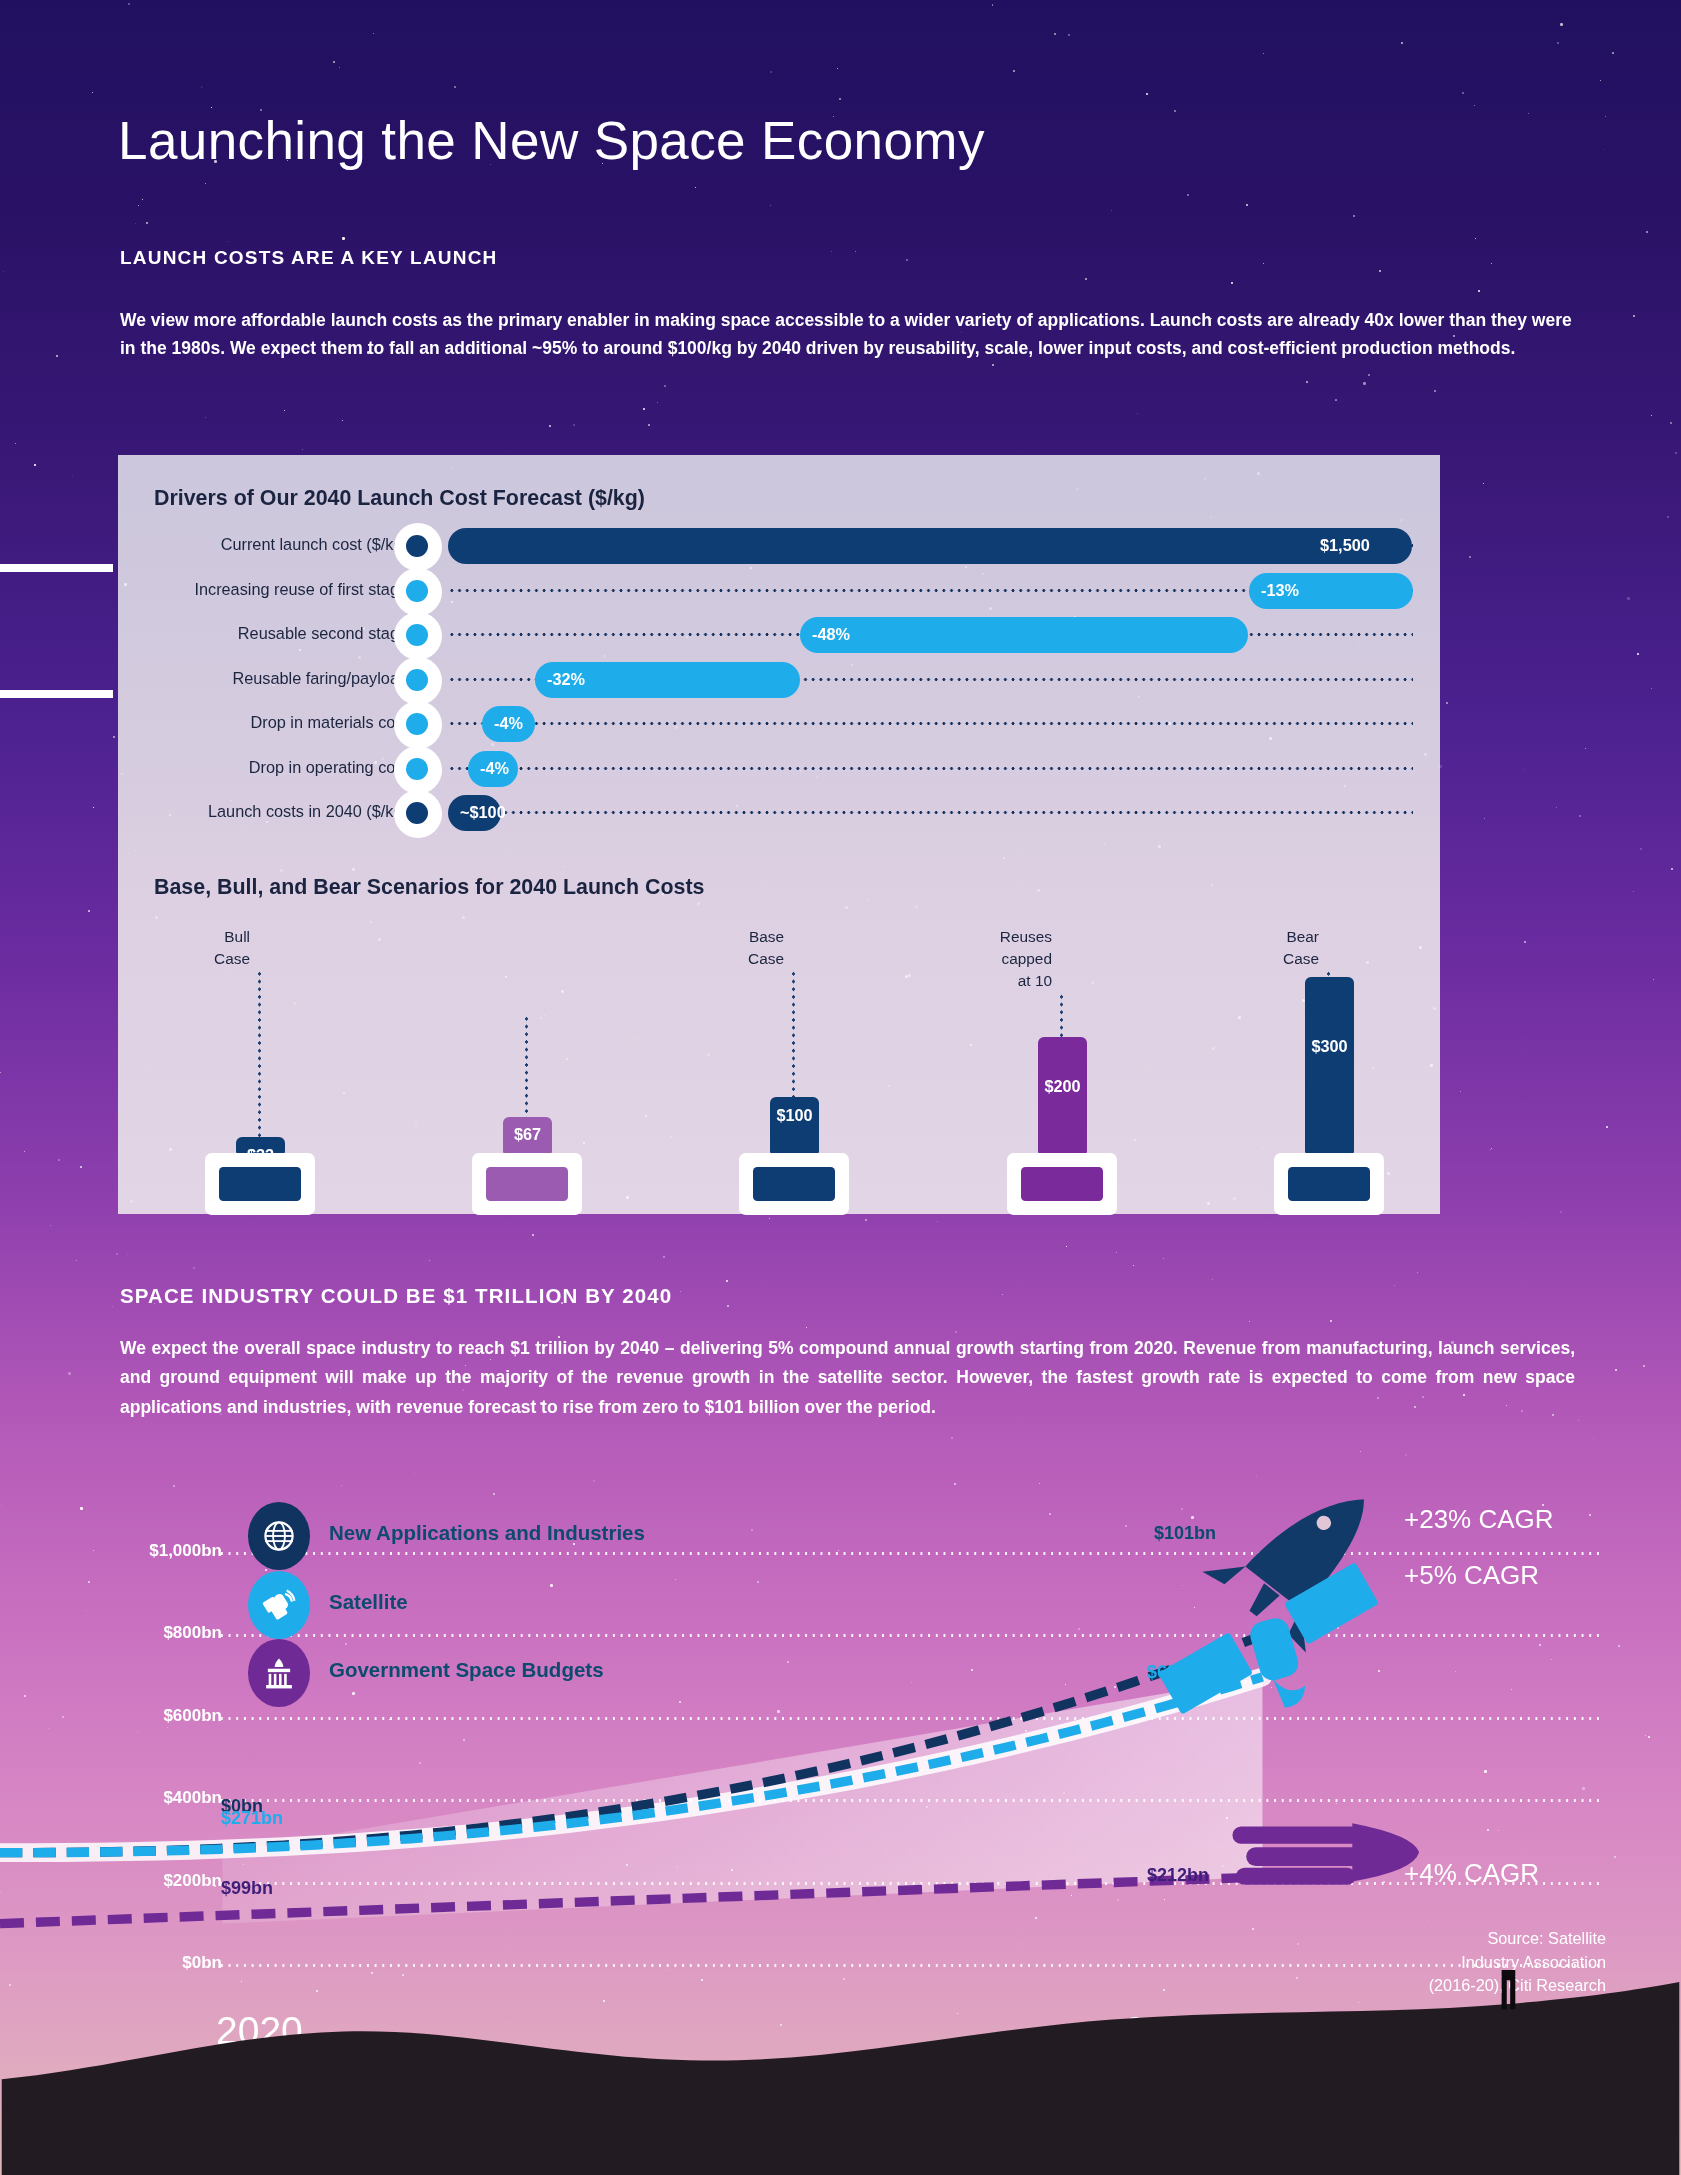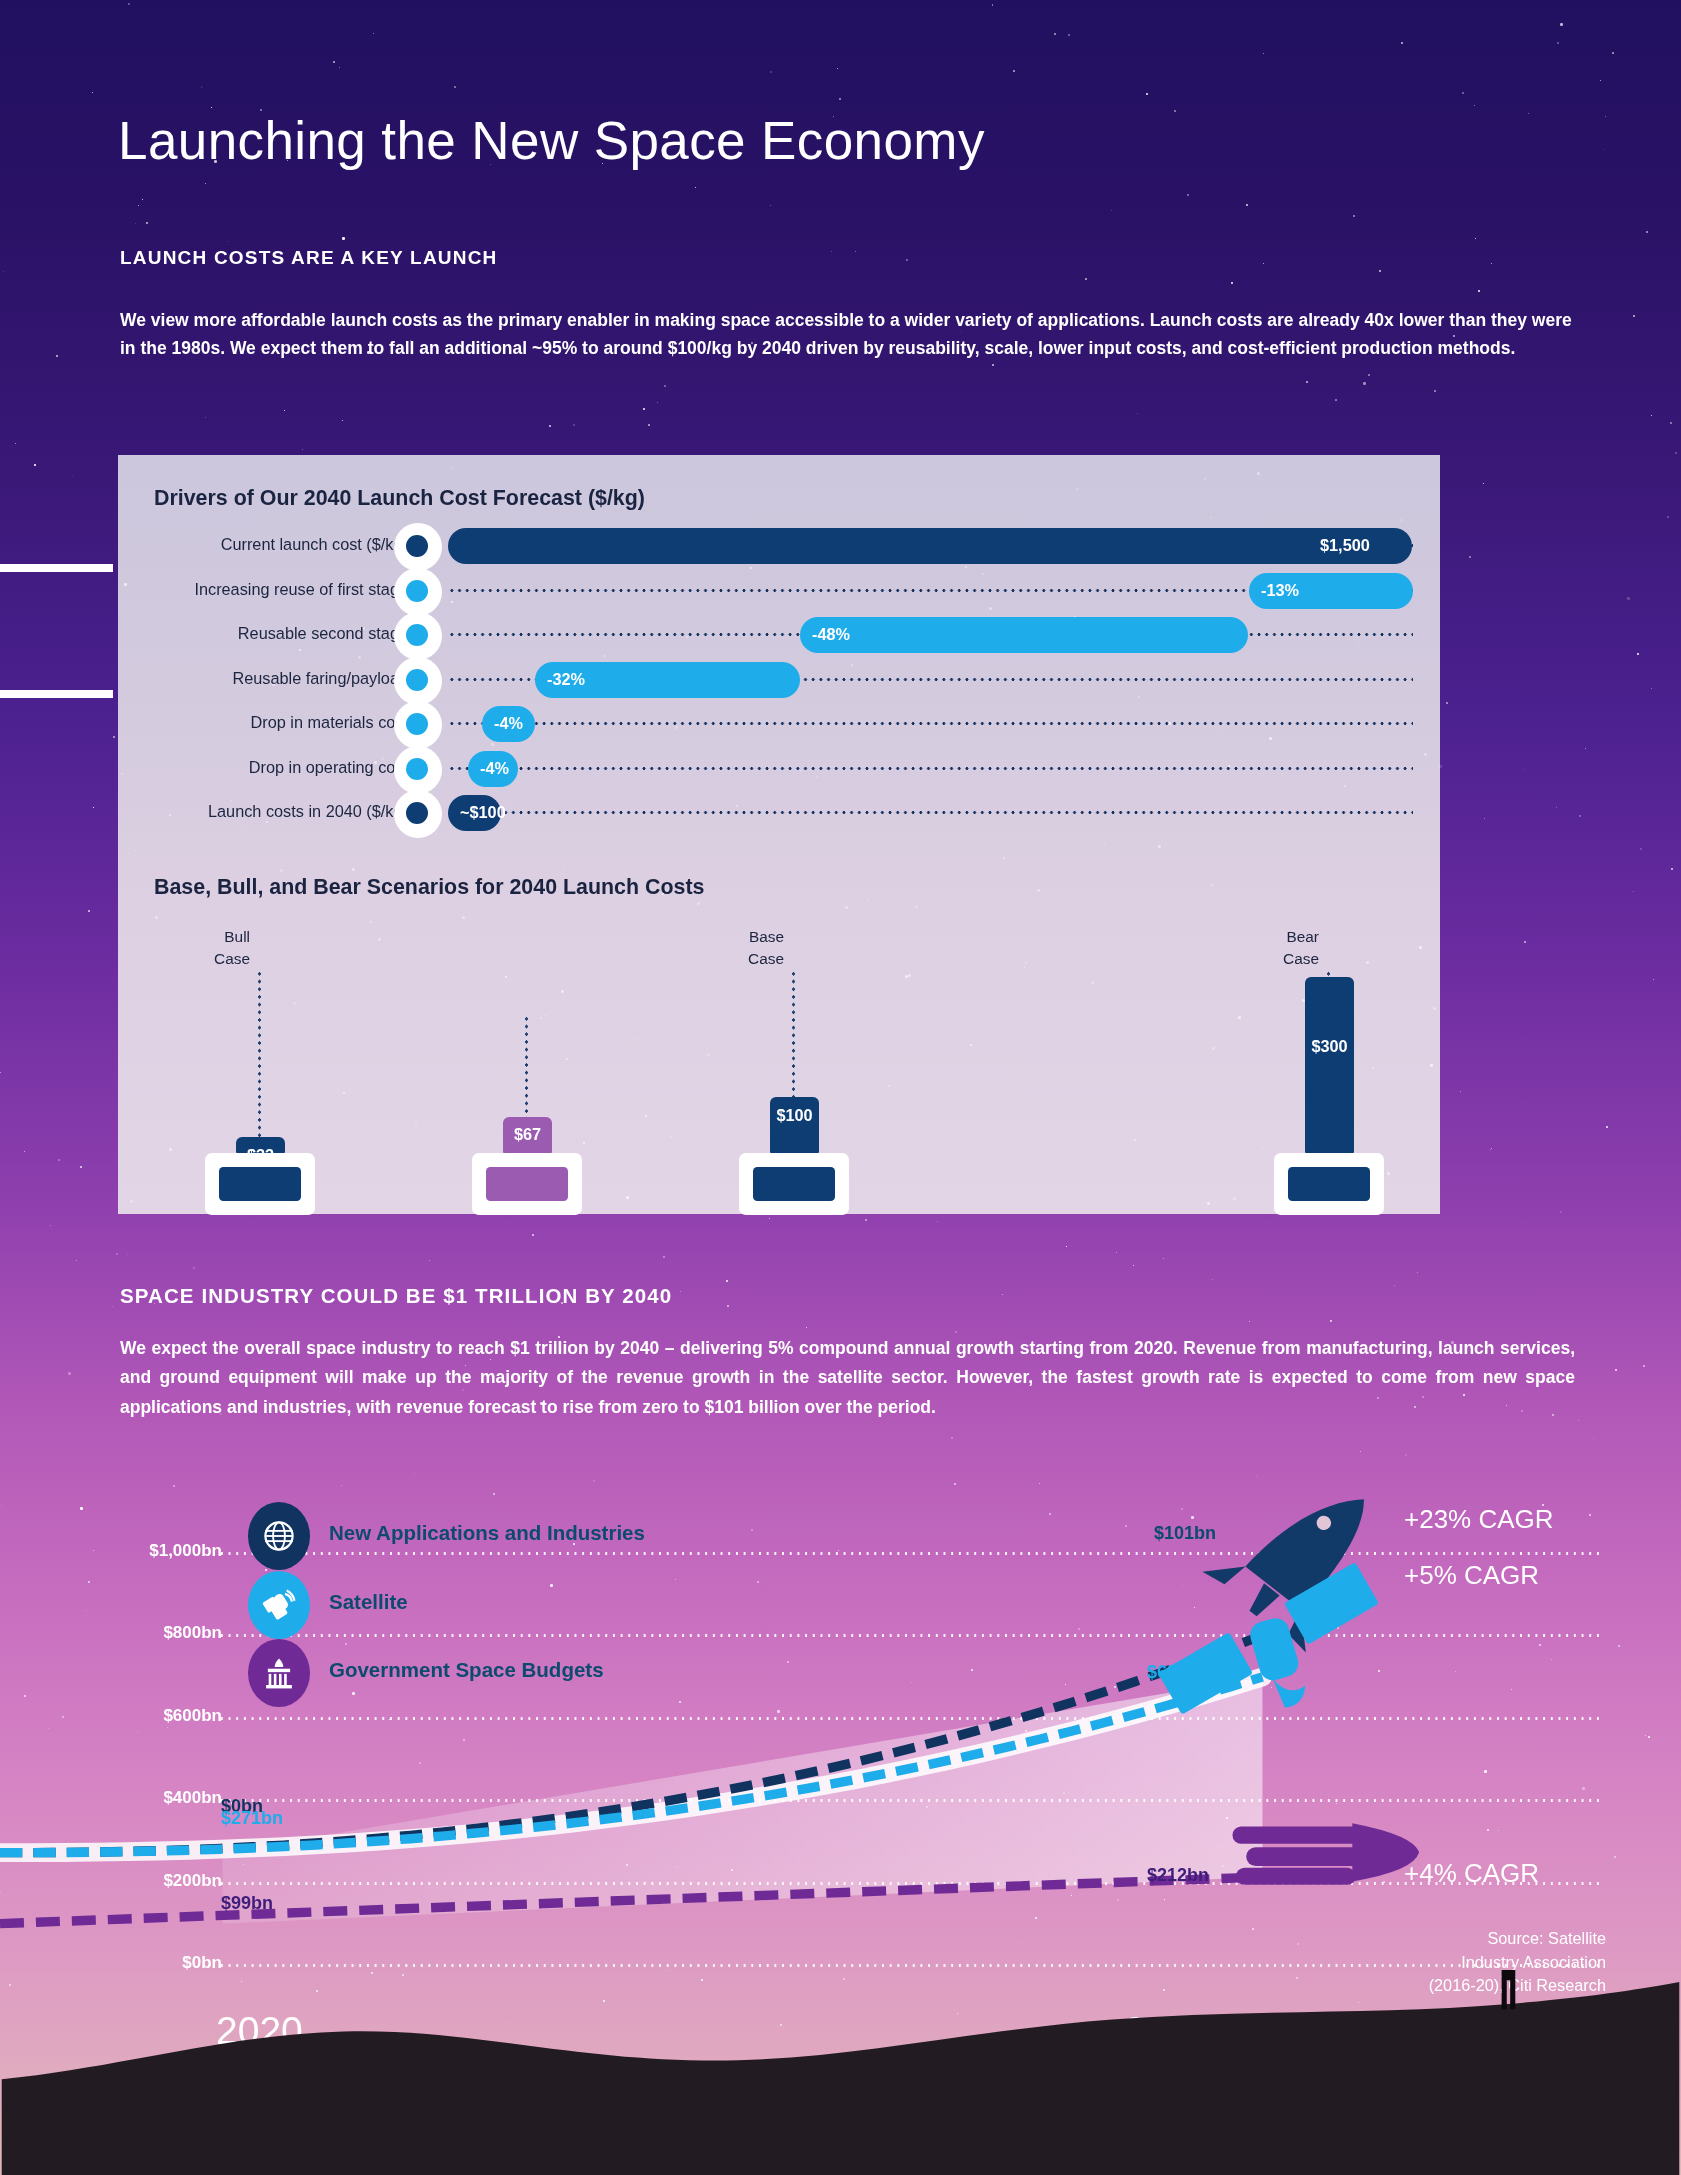--- a/index.html
+++ b/index.html
@@ -734,20 +734,28 @@
       <div class="sc-basein" style="background:#9a5bb0"></div>
     </div>
     <div class="sc-col" style="left:568px">
       <div class="sc-cap">Base<br>Case</div>
       <div class="sc-dotline" style="top:63px;height:212px"></div>
       <div class="sc-bar" style="top:190px;height:60px;background:#0d3d73"></div>
       <div class="sc-barv" style="top:199px">$100</div>
       <div class="sc-base"></div>
       <div class="sc-basein" style="background:#0d3d73"></div>
     </div>
+    <div class="sc-col" style="left:836px">
+      <div class="sc-cap">Reuses<br>capped<br>at 10</div>
+      <div class="sc-dotline" style="top:86px;height:190px"></div>
+      <div class="sc-bar" style="top:130px;height:120px;background:#7b2a9c"></div>
+      <div class="sc-barv" style="top:170px">$200</div>
+      <div class="sc-base"></div>
+      <div class="sc-basein" style="background:#7b2a9c"></div>
+    </div>
     <div class="sc-col" style="left:1103px">
       <div class="sc-cap">Bear<br>Case</div>
       <div class="sc-dotline" style="top:63px;height:212px"></div>
       <div class="sc-bar" style="top:70px;height:180px;background:#0d3d73"></div>
       <div class="sc-barv" style="top:130px">$300</div>
       <div class="sc-base"></div>
       <div class="sc-basein" style="background:#0d3d73"></div>
     </div>
   </div>
 
@@ -832,21 +840,21 @@
           <rect x="15" y="22" width="3" height="13" fill="#fff"></rect>
           <rect x="21" y="22" width="3" height="13" fill="#fff"></rect>
           <rect x="27" y="22" width="3" height="13" fill="#fff"></rect>
           <rect x="6" y="35" width="30" height="4" fill="#fff"></rect>
         </svg>
       </div>
       <div class="legend-tx">Government Space Budgets</div>
     </div>
     <div class="vlabel" style="left:221px;top:311px;color:#11335f">$0bn</div>
     <div class="vlabel" style="left:221px;top:323px;color:#1eaceb">$271bn</div>
-    <div class="vlabel" style="left:221px;top:408px;color:#3f1d7a">$99bn</div>
+    <div class="vlabel" style="left:221px;top:393px;color:#3f1d7a">$99bn</div>
     <div class="vlabel" style="left:1154px;top:38px;color:#0c4a6e">$101bn</div>
     <div class="vlabel" style="left:1147px;top:177px;color:#1eaceb">$697bn</div>
     <div class="vlabel" style="left:1147px;top:380px;color:#3f1d7a">$212bn</div>
     <div class="cagr" style="left:1404px;top:19px">+23% CAGR</div>
     <div class="cagr" style="left:1404px;top:75px">+5% CAGR</div>
     <div class="cagr" style="left:1404px;top:373px">+4% CAGR</div>
     <div class="yearlbl" style="left:216px;top:524px">2020</div>
     <div class="yearlbl" style="left:1124px;top:524px">2040</div>
   </div>
 

